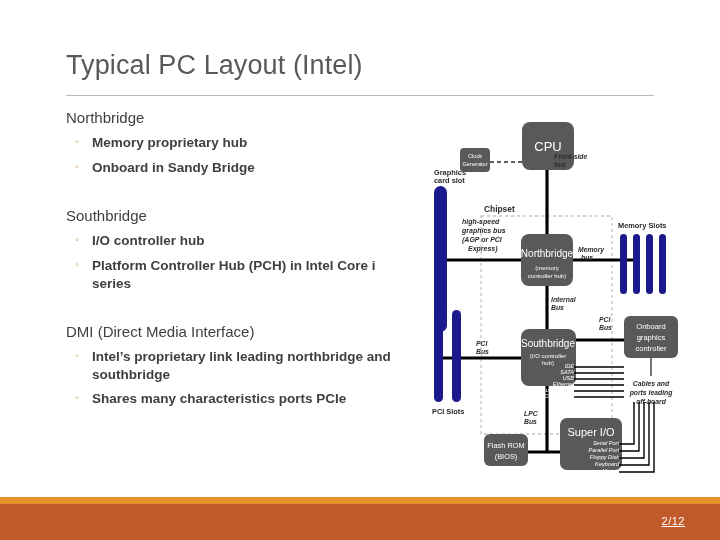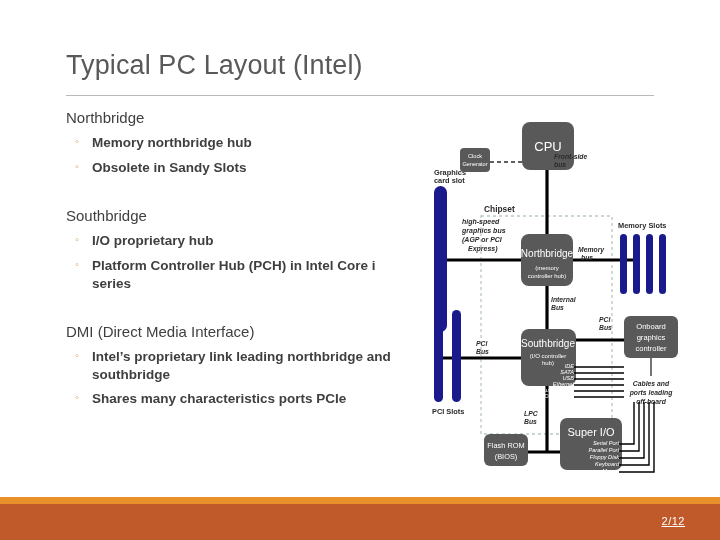--- a/index.html
+++ b/index.html
@@ -112,37 +112,37 @@
   <div class="title">Typical PC Layout (Intel)</div>
   <div class="title-rule"></div>
 
   <div class="body-col">
 
     <div class="grp">
       <div class="lvl1">Northbridge</div>
       <div class="lvl2-wrap">
         <div class="lvl2">
           <span class="bullet">◦</span>
-          <span>Memory northbridge hub</span>
-        </div>
-        <div class="lvl2">
-          <span class="bullet">◦</span>
-          <span>Obsolete in Sandy Slots</span>
+          <span>Memory proprietary hub</span>
+        </div>
+        <div class="lvl2">
+          <span class="bullet">◦</span>
+          <span>Onboard in Sandy Bridge</span>
         </div>
       </div>
     </div>
 
     <div class="gap-sm"></div>
 
     <div class="grp">
       <div class="lvl1">Southbridge</div>
       <div class="lvl2-wrap">
         <div class="lvl2">
           <span class="bullet">◦</span>
-          <span>I/O proprietary hub</span>
+          <span>I/O controller hub</span>
         </div>
         <div class="lvl2">
           <span class="bullet">◦</span>
           <span>Platform Controller Hub (PCH) in Intel Core i series</span>
         </div>
       </div>
     </div>
 
     <div class="gap-sm"></div>
 

